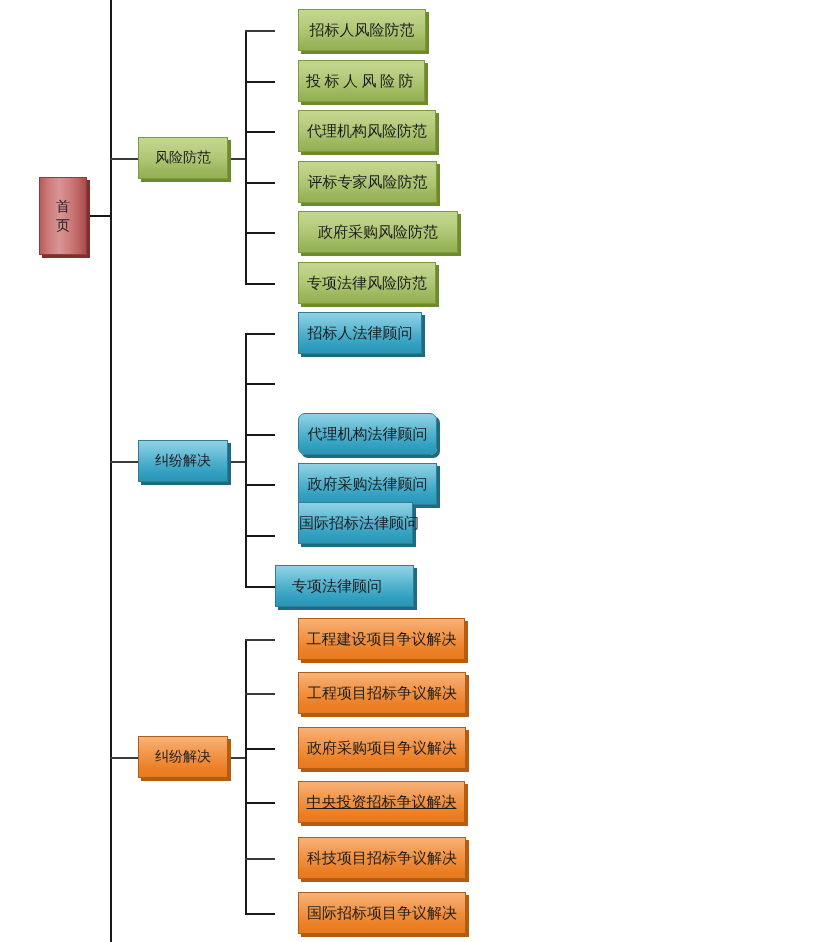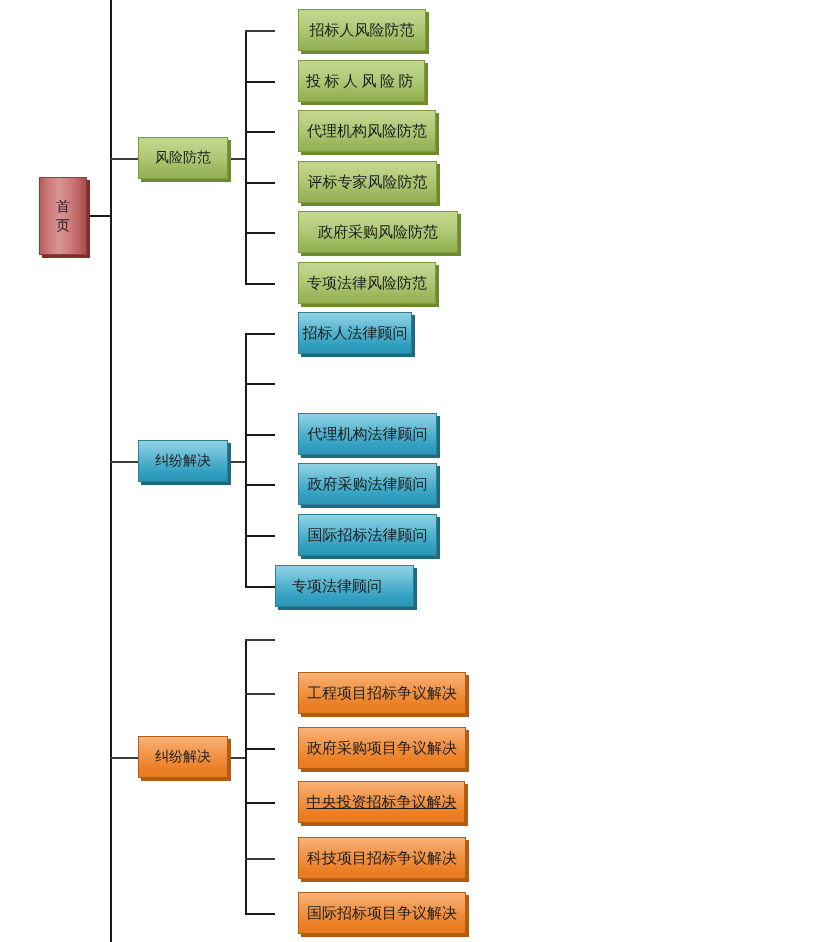--- a/index.html
+++ b/index.html
@@ -167,40 +167,43 @@
     <span class="label">政府采购风险防范</span>
   </div>
   <div class="node node-leaf green center" style="left:275px; top:262px; width:138px;">
     <span class="label">专项法律风险防范</span>
   </div>
 
   <div class="node node-parent blue" style="left:138px; top:440px;">
     <span class="label">纠纷解决</span>
   </div>
 
-  <div class="node node-leaf blue center" style="left:275px; top:312px; width:114px;">
+  <div class="node node-leaf blue center" style="left:275px; top:312px; width:124px;">
     <span class="label">招标人法律顾问</span>
   </div>
-  <div class="node node-leaf blue center" style="left:275px; top:413px; width:139px;">
+  <div class="node node-leaf blue center" style="left:275px; top:413px; width:139px;border-radius:7px;">
     <span class="label">代理机构法律顾问</span>
   </div>
   <div class="node node-leaf blue center" style="left:275px; top:463px; width:139px;">
     <span class="label">政府采购法律顾问</span>
   </div>
-  <div class="node node-leaf blue center" style="left:275px; top:514px; width:139px;">
+  <div class="node node-leaf blue center" style="left:275px; top:502px; width:115px;">
     <span class="label">国际招标法律顾问</span>
   </div>
   <div class="node node-leaf blue" style="left:275px; top:565px; width:139px;">
     <span class="label">专项法律顾问</span>
   </div>
 
   <div class="node node-parent orange" style="left:138px; top:736px;">
     <span class="label">纠纷解决</span>
   </div>
 
+  <div class="node node-leaf orange center" style="left:275px; top:618px; width:167px;">
+    <span class="label">工程建设项目争议解决</span>
+  </div>
   <div class="node node-leaf orange center" style="left:275px; top:672px; width:168px;">
     <span class="label">工程项目招标争议解决</span>
   </div>
   <div class="node node-leaf orange center" style="left:275px; top:727px; width:168px;">
     <span class="label">政府采购项目争议解决</span>
   </div>
   <div class="node node-leaf orange center" style="left:275px; top:781px; width:167px;text-decoration:underline;">
     <span class="label">中央投资招标争议解决</span>
   </div>
   <div class="node node-leaf orange center" style="left:275px; top:837px; width:168px;">

